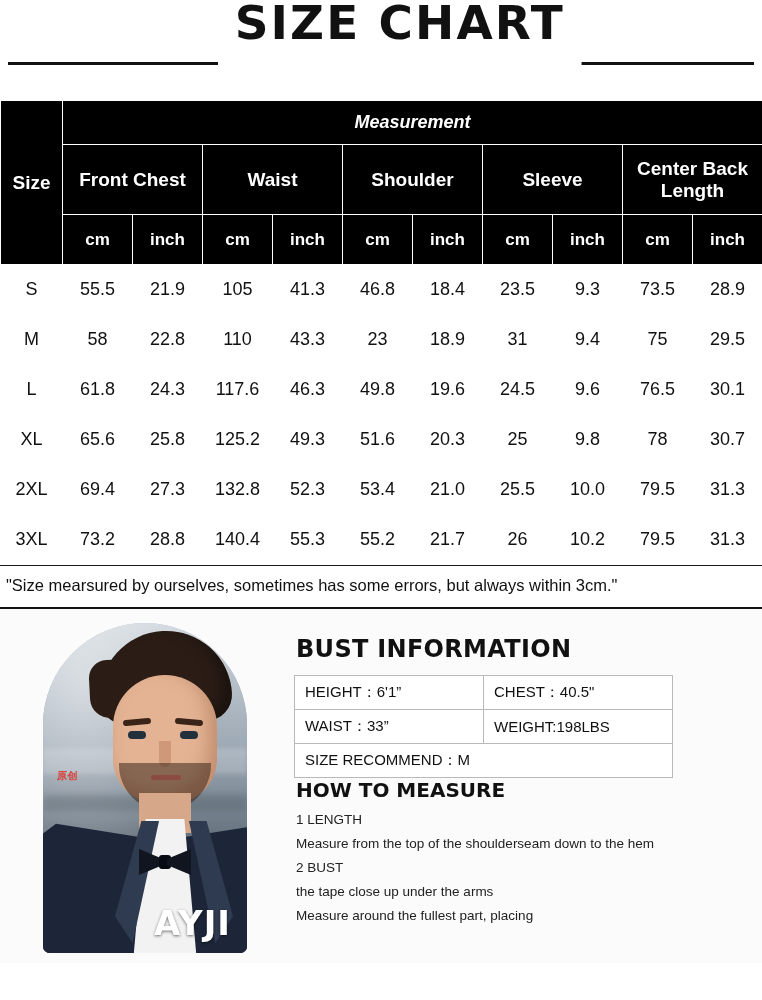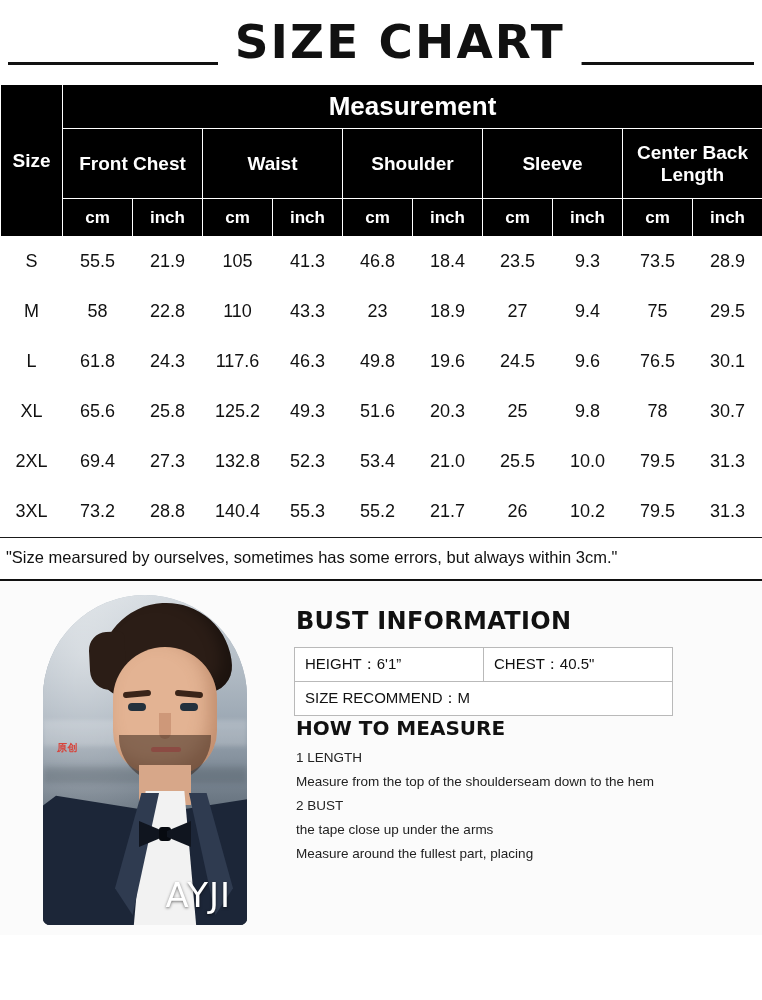--- a/index.html
+++ b/index.html
@@ -12,23 +12,22 @@
   }
   .page {
     position: relative;
     width: 762px; height: 1000px;
     background: #ffffff;
     overflow: hidden;
   }
 
   
   .title-wrap {
-    height: 84px;
+    height: 100px;
     display: flex;
-    align-items: center;
     justify-content: center;
     position: relative;
     background: #fff;
     padding-left: 37px;
   }
   .title-rule {
     position: absolute;
     top: 62px;
     height: 3px;
     background: #111;
@@ -60,24 +59,24 @@
     border: 1px solid #ffffff;
     text-align: center;
     vertical-align: middle;
     padding: 0;
   }
   .hdr {
     background: #000000;
     color: #ffffff;
     font-weight: 700;
   }
-  .hdr-measurement { font-size: 26px; height: 44px; }
+  .hdr-measurement { font-size: 18px; height: 44px; font-style: italic; }
   .hdr-group { font-size: 19px; height: 70px; }
   .hdr-size { font-size: 19px; }
-  .hdr-unit { font-size: 17px; height: 38px; font-weight: 700; }
+  .hdr-unit { font-size: 17px; height: 50px; font-weight: 700; }
   tbody td {
     border: 1px solid #1a1a1a;
     background: #ffffff;
     color: #111;
     height: 50px;
     font-size: 18px;
   }
   tbody td.size-cell { font-size: 18px; }
 
   .note {
@@ -215,21 +214,21 @@
     position: absolute; left: 20px; top: 6px;
     width: 12px; height: 14px; background: #070a10; border-radius: 3px;
   }
   .brand-mark {
     position: absolute; left: 14px; top: 146px;
     font-size: 10px; color: #d8433a; font-weight: 700;
     letter-spacing: .5px;
   }
   .photo-logo {
     position: absolute; right: 16px; bottom: 10px;
-    font-size: 34px; font-weight: 400;
+    font-size: 34px; font-weight: 700;
     color: #ffffff;
     letter-spacing: 1px;
     font-family: "DejaVu Sans", sans-serif;
     text-shadow: 0 1px 3px rgba(0,0,0,.55);
     margin-left: 32px;
   }
 
   .info-col { flex: 1 1 auto; padding-top: 12px; }
   .model-title {
     font-size: 24px;
@@ -324,21 +323,21 @@
           <td>28.9</td>
         </tr>
         <tr>
           <td class="size-cell">M</td>
           <td>58</td>
           <td>22.8</td>
           <td>110</td>
           <td>43.3</td>
           <td>23</td>
           <td>18.9</td>
-          <td>27</td>
+          <td>31</td>
           <td>9.4</td>
           <td>75</td>
           <td>29.5</td>
         </tr>
         <tr>
           <td class="size-cell">L</td>
           <td>61.8</td>
           <td>24.3</td>
           <td>117.6</td>
           <td>46.3</td>
@@ -430,20 +429,24 @@
         <colgroup>
             <col style="width:189px">
             <col style="width:189px">
           </colgroup>
         <tbody>
           <tr>
             <td><span>HEIGHT：</span><span>6'1”</span></td>
             <td><span>CHEST：</span><span>40.5"</span></td>
           </tr>
           <tr>
+            <td><span>WAIST：</span><span>33”</span></td>
+            <td><span>WEIGHT:</span><span>198LBS</span></td>
+          </tr>
+          <tr>
             <td class="center" colspan="2">SIZE RECOMMEND：M</td>
           </tr>
         </tbody>
       </table>
 
       <div class="howto-title">HOW TO MEASURE</div>
       <p class="howto-line">1 LENGTH</p>
       <p class="howto-line">Measure from the top of the shoulderseam down to the hem</p>
       <p class="howto-line">2 BUST</p>
       <p class="howto-line">the tape close up under the arms</p>

